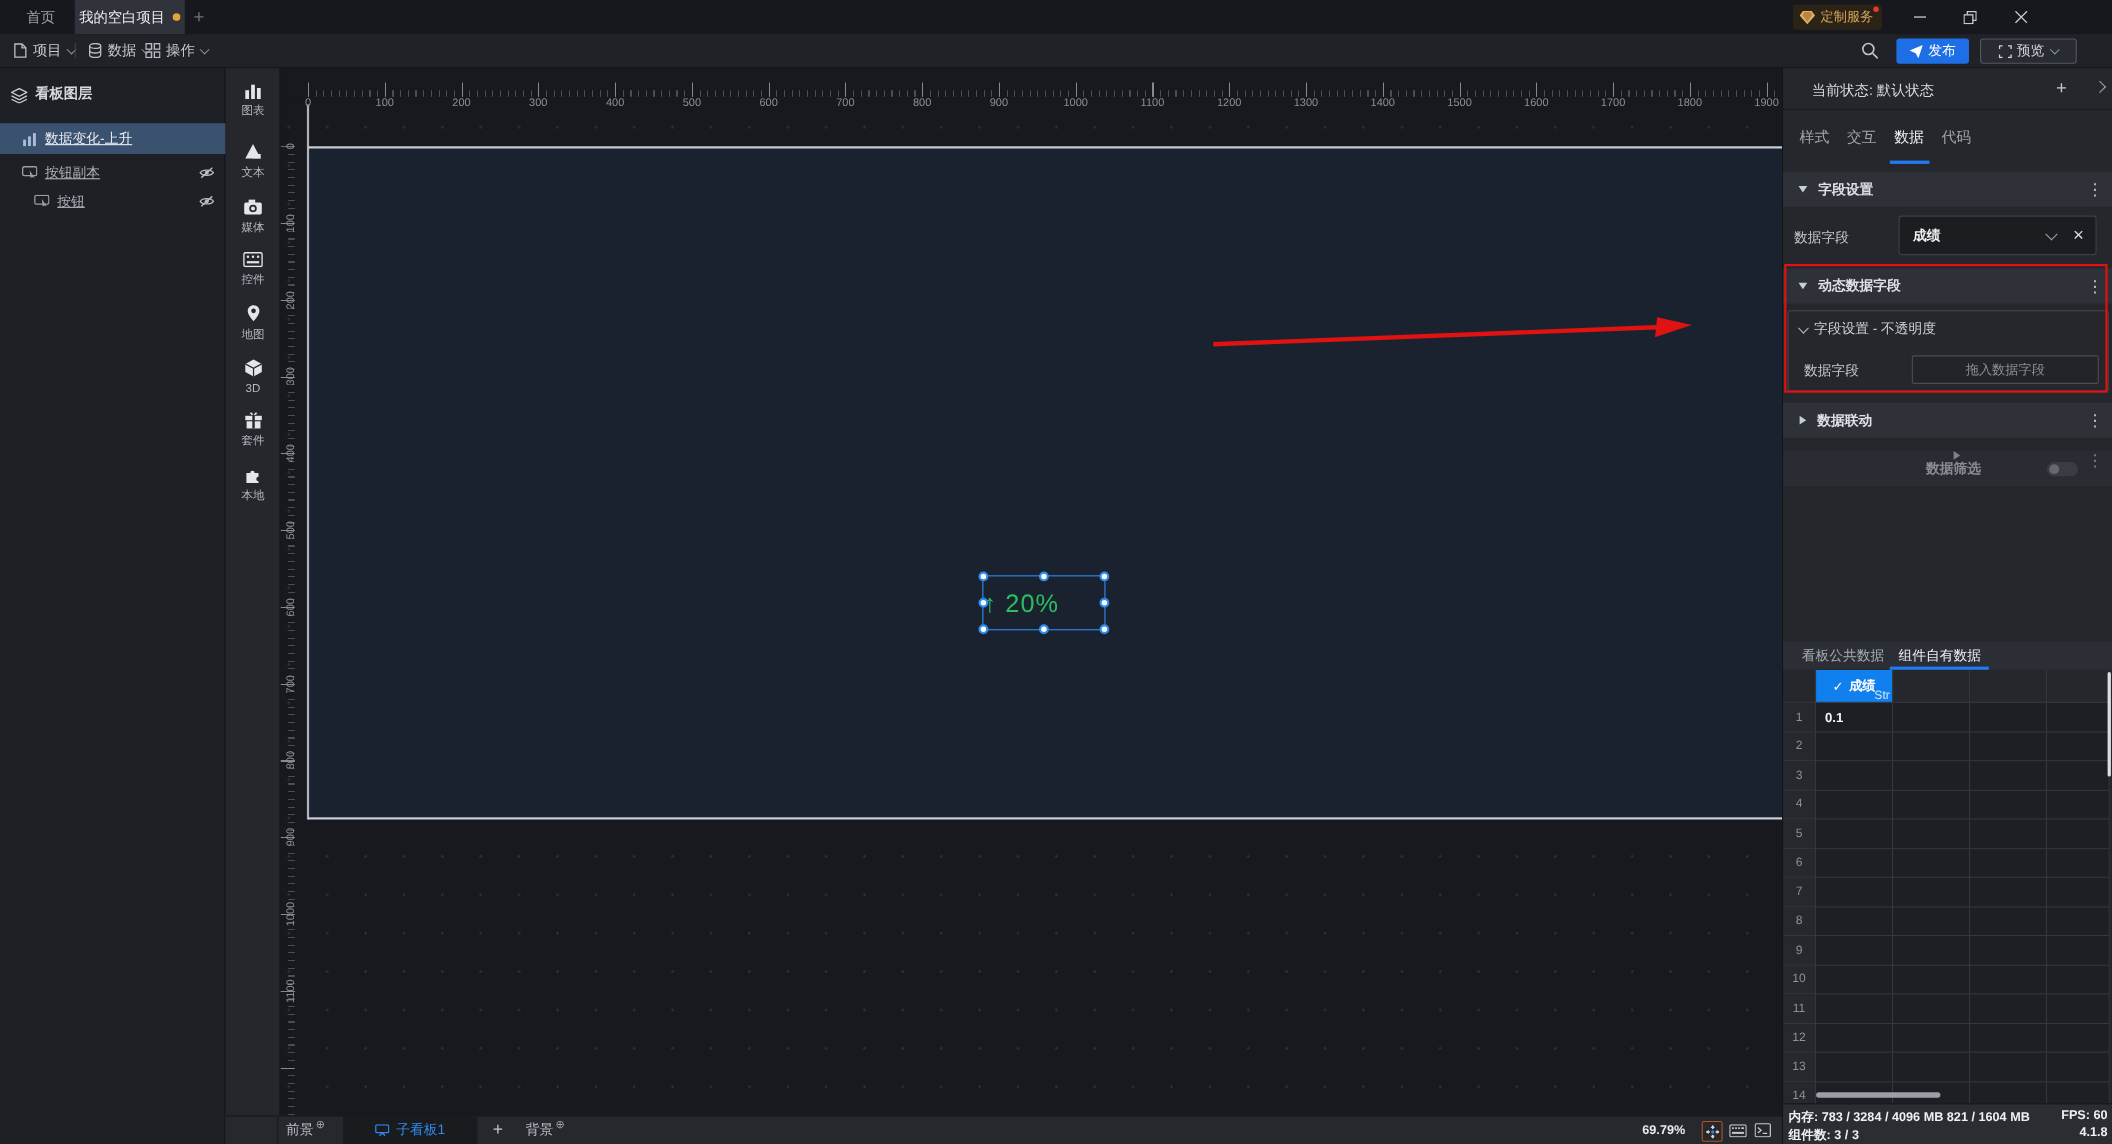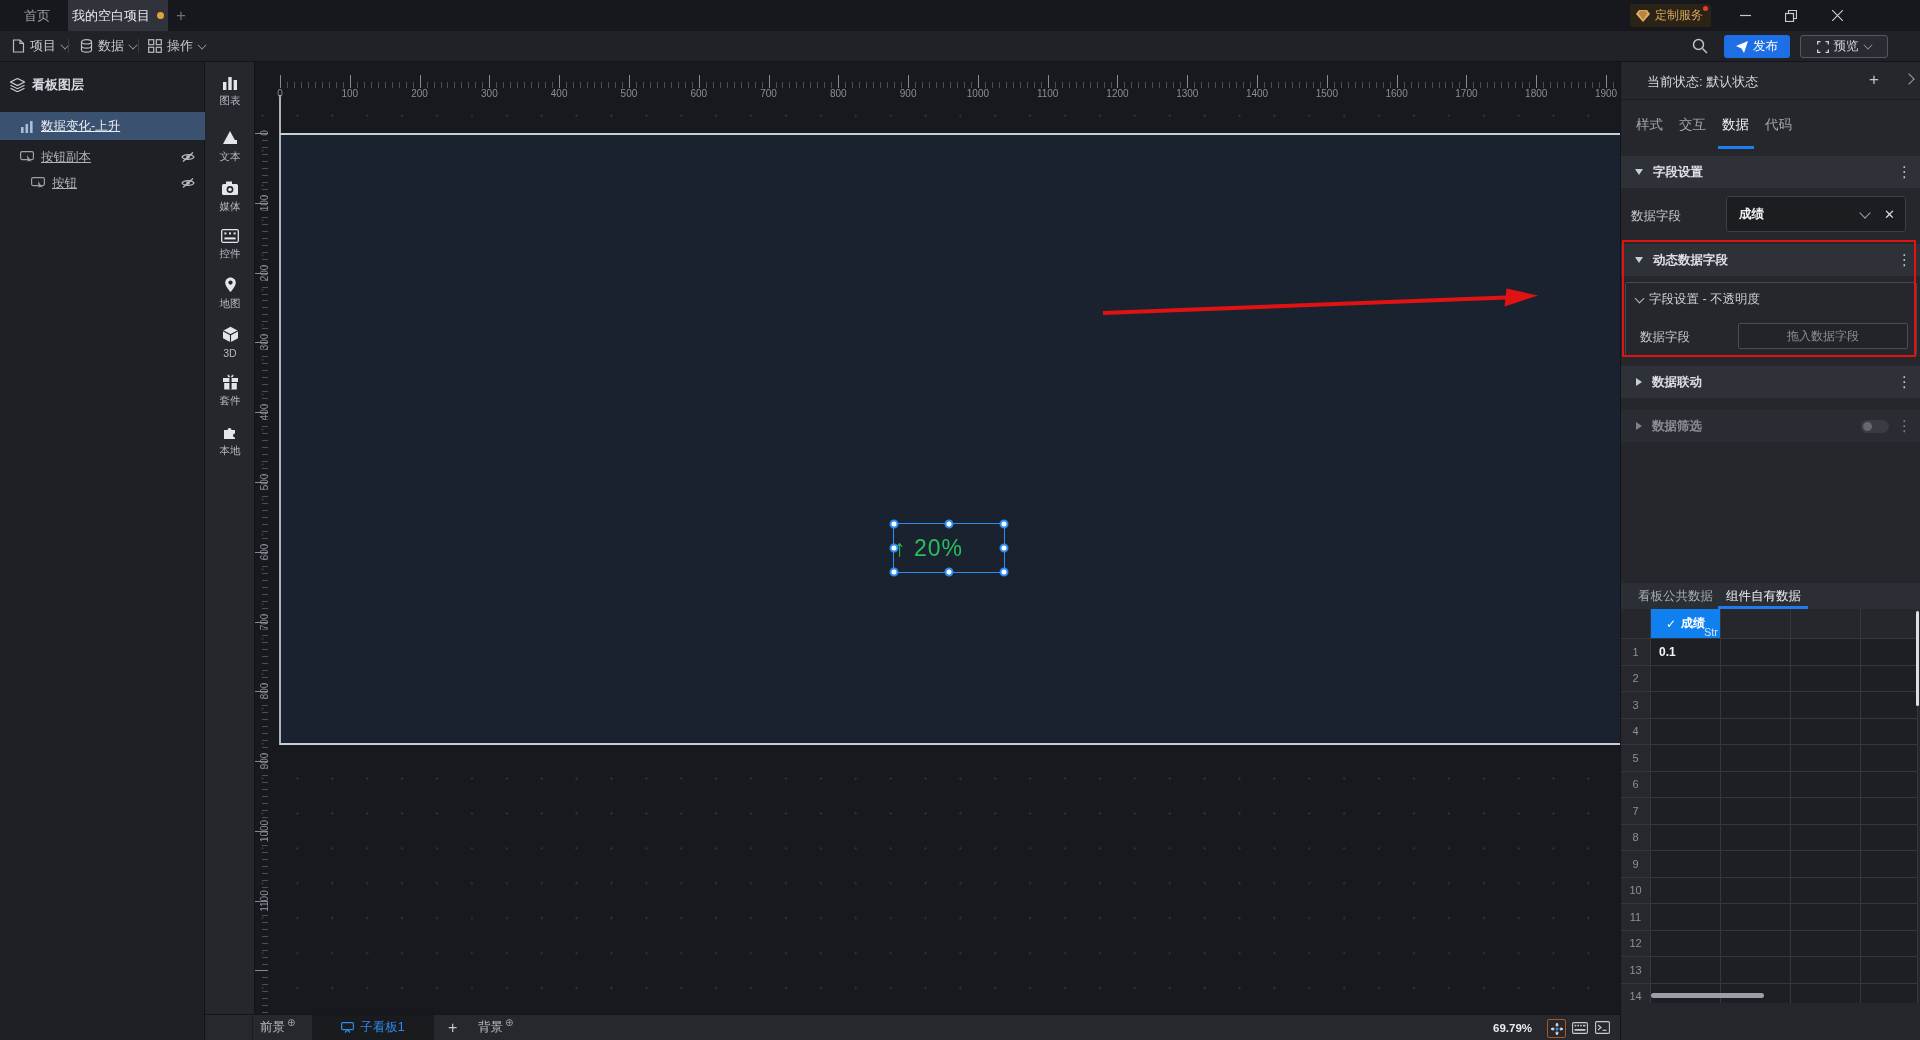--- a/index.html
+++ b/index.html
@@ -26,21 +26,21 @@
   
   #menubar{left:0;top:31px;width:1920px;height:31px;background:#202227;border-bottom:1px solid #131418;box-sizing:border-box;padding-left:10px;}
   .menu-group{top:0;height:30px;display:flex;align-items:center;gap:5px;font-size:13px;color:#c6cad1;}
   .menu-sep{top:8px;width:1px;height:14px;background:#3a3d43;}
   .chev{width:7px;height:7px;border-right:1.5px solid #9aa0a8;border-bottom:1.5px solid #9aa0a8;transform:rotate(45deg) scale(.8);margin-top:-3px;}
   .pub-btn{left:1724px;top:4px;width:66px;height:23px;background:#1e6fe6;border-radius:3px;display:flex;align-items:center;justify-content:center;gap:5px;color:#fff;font-size:12.5px;}
   .prev-btn{left:1800px;top:4px;width:88px;height:23px;background:#282b31;border:1px solid #54575e;border-radius:3px;box-sizing:border-box;display:flex;align-items:center;justify-content:center;gap:5px;color:#d2d6dc;font-size:12.5px;}
 
   
   #layers{left:0;top:62px;width:205px;height:978px;background:#1e2025;border-right:1px solid #131418;box-sizing:border-box;}
-  .layers-hdr{left:10px;top:14px;display:flex;align-items:center;gap:7px;font-size:13px;color:#d6dae0;font-weight:bold;}
+  .layers-hdr{left:10px;top:14px;display:flex;align-items:flex-end;gap:7px;font-size:13px;color:#d6dae0;font-weight:bold;}
   .layer-item{left:0;width:205px;display:flex;align-items:center;gap:7px;padding-left:20px;box-sizing:border-box;font-size:12.5px;color:#aeb3bb;text-decoration:underline;}
   .layer-item.sel{background:#3b5170;color:#e9edf3;}
   .eye{position:absolute;right:10px;}
 
   
   #toolbar{left:205px;top:62px;width:50px;height:978px;background:#25272d;border-right:1px solid #131418;box-sizing:border-box;}
   .tb-item{left:0;width:50px;height:46px;display:flex;flex-direction:column;align-items:center;justify-content:center;gap:4px;color:#c6cbd2;}
   .tb-item span{font-size:10.5px;color:#b4b9c1;}
 
   
@@ -173,21 +173,21 @@
   <div class="menu-group abs" style="left:80px;">
     <svg width="13" height="14" viewBox="0 0 13 14">
         <ellipse cx="6.5" cy="2.8" rx="5" ry="2.2" fill="none" stroke="#b9bec6" stroke-width="1.2"></ellipse>
         <path d="M1.5 2.8 V11 c0 1.2 2.2 2.2 5 2.2 s5-1 5-2.2 V2.8" fill="none" stroke="#b9bec6" stroke-width="1.2"></path>
         <path d="M1.5 7 c0 1.2 2.2 2.2 5 2.2 s5-1 5-2.2" fill="none" stroke="#b9bec6" stroke-width="1.2"></path>
       </svg>
     <span>数据</span>
       <i class="chev"></i>
   </div>
   <div class="menu-sep abs" style="left:138px;"></div>
-  <div class="menu-group abs" style="left:148px;">
+  <div class="menu-group abs" style="left:132px;">
     <svg width="14" height="14" viewBox="0 0 14 14">
         <rect x="0.7" y="0.7" width="5" height="5" fill="none" stroke="#b9bec6" stroke-width="1.2"></rect>
         <rect x="8.3" y="0.7" width="5" height="5" fill="none" stroke="#b9bec6" stroke-width="1.2"></rect>
         <rect x="0.7" y="8.3" width="5" height="5" fill="none" stroke="#b9bec6" stroke-width="1.2"></rect>
         <rect x="8.3" y="8.3" width="5" height="5" fill="none" stroke="#b9bec6" stroke-width="1.2"></rect>
       </svg>
     <span>操作</span>
       <i class="chev"></i>
   </div>
   <div class="abs" style="left:1692px;top:7px;">
@@ -459,21 +459,21 @@
     </div>
     <span class="fld-label" style="top:46px;left:14px;">数据字段</span>
     <div class="dropzone">拖入数据字段</div>
   </div>
 
   <div class="sec-hdr abs" style="top:304px;">
     <i class="tri-r"></i>
     <span class="sec-title">数据联动</span>
     <span class="kebab">⋮</span>
   </div>
-  <div class="sec-hdr dim abs" style="top:348px;">
+  <div class="sec-hdr dim abs" style="top:348px;flex-direction:column;">
     <i class="tri-r"></i>
     <span class="sec-title">数据筛选</span>
     <span class="toggle">
         <span class="knob"></span>
       </span>
     <span class="kebab">⋮</span>
   </div>
 
   <div class="dtab-bar abs">
     <div class="dtab abs" style="left:17px;">看板公共数据</div>
@@ -557,19 +557,25 @@
       <div class="tcell "></div>
       <div class="tcell num">14</div>
       <div class="tcell "></div>
       <div class="tcell "></div>
       <div class="tcell "></div>
       <div class="tcell "></div>
     </div>
   <div class="hscroll abs"></div>
   <div class="vscroll abs"></div>
 
+  <div class="rp-status abs">
+    <span class="l1"><span>内存:</span> <span>783 / 3284 / 4096 MB  821 / 1604 MB</span></span>
+    <span class="fps"><span>FPS:</span> <span>60</span></span>
+    <span class="l2"><span>组件数:</span> <span>3 / 3</span></span>
+    <span class="ver">4.1.8</span>
+  </div>
 </div>
 
 <div id="redbox" class="abs"></div>
 <svg id="redarrow" class="abs" width="1920" height="1040" viewBox="0 0 1920 1040">
   <line x1="1103" y1="313" x2="1506" y2="297.5" stroke="#e01212" stroke-width="4"></line>
   <polygon points="1538,295.5 1504.5,306.5 1506.5,288.5" fill="#e01212"></polygon>
 </svg>
 
 </body></html>

